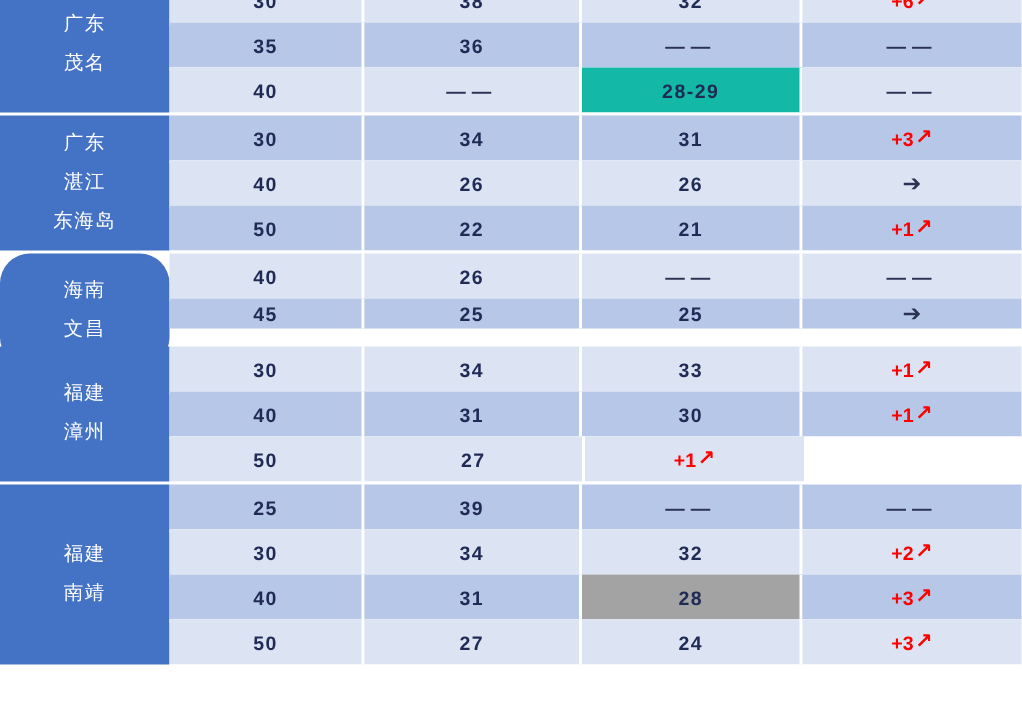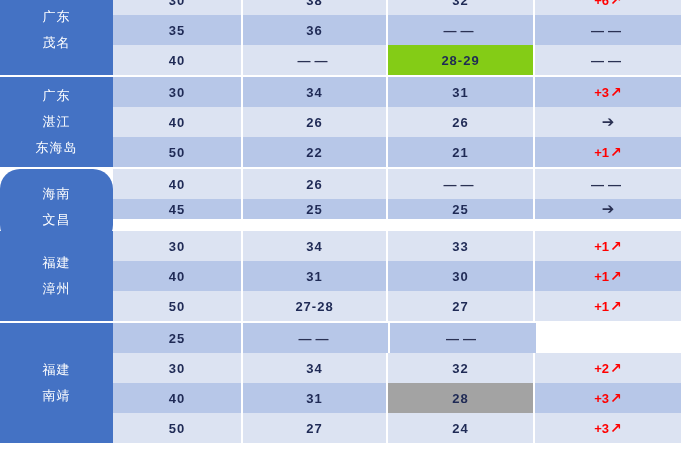--- a/index.html
+++ b/index.html
@@ -143,21 +143,21 @@
         </div>
       </div>
       <div class="row-sep" style="top: 45px; background: rgb(255, 255, 255);"></div>
       <div class="row" style="top: 45px; height: 30px;">
         <div class="cell c0 bg-a" style="background: rgb(220, 227, 242);">
           <span class="val-num">40</span>
         </div>
         <div class="cell c1 bg-a" style="background: rgb(220, 227, 242);">
           <span class="val-dash">——</span>
         </div>
-        <div class="cell c2 bg-a" style="background: #84cc16;">
+        <div class="cell c2 bg-a" style="background: #14b8a6;">
           <span class="val-num">28-29</span>
         </div>
         <div class="cell c3 bg-a" style="background: rgb(220, 227, 242);">
           <span class="val-dash">——</span>
         </div>
       </div>
       <div class="row-sep" style="top: 75px; background: rgb(255, 255, 255);"></div>
       <div class="row" style="top: 77px; height: 30px;">
         <div class="cell c0 bg-b" style="background: rgb(183, 199, 232);">
           <span class="val-num">30</span>
@@ -272,37 +272,37 @@
             <span>+1</span>
             <span class="arrow">↗</span>
           </span>
         </div>
       </div>
       <div class="row-sep" style="top: 291px; background: rgb(255, 255, 255);"></div>
       <div class="row" style="top: 291px; height: 30px;">
         <div class="cell c0 bg-a" style="background: rgb(220, 227, 242);">
           <span class="val-num">50</span>
         </div>
-        <div class="cell c1 bg-a" style="background: rgb(220, 227, 242);">
-          <span class="val-num">27-28</span>
-        </div>
         <div class="cell c2 bg-a" style="background: rgb(220, 227, 242);">
           <span class="val-num">27</span>
         </div>
         <div class="cell c3 bg-a" style="background: rgb(220, 227, 242);">
           <span class="val-up" style="color: rgb(255, 0, 0);">
             <span>+1</span>
             <span class="arrow">↗</span>
           </span>
         </div>
       </div>
       <div class="row-sep" style="top: 321px; background: rgb(255, 255, 255);"></div>
       <div class="row" style="top: 323px; height: 30px;">
         <div class="cell c0 bg-b" style="background: rgb(183, 199, 232);">
           <span class="val-num">25</span>
+        </div>
+        <div class="cell c1 bg-b" style="background: rgb(183, 199, 232);">
+          <span class="val-num">39</span>
         </div>
         <div class="cell c2 bg-b" style="background: rgb(183, 199, 232);">
           <span class="val-dash">——</span>
         </div>
         <div class="cell c3 bg-b" style="background: rgb(183, 199, 232);">
           <span class="val-dash">——</span>
         </div>
       </div>
       <div class="row-sep" style="top: 353px; background: rgb(255, 255, 255);"></div>
       <div class="row" style="top: 353px; height: 30px;">

